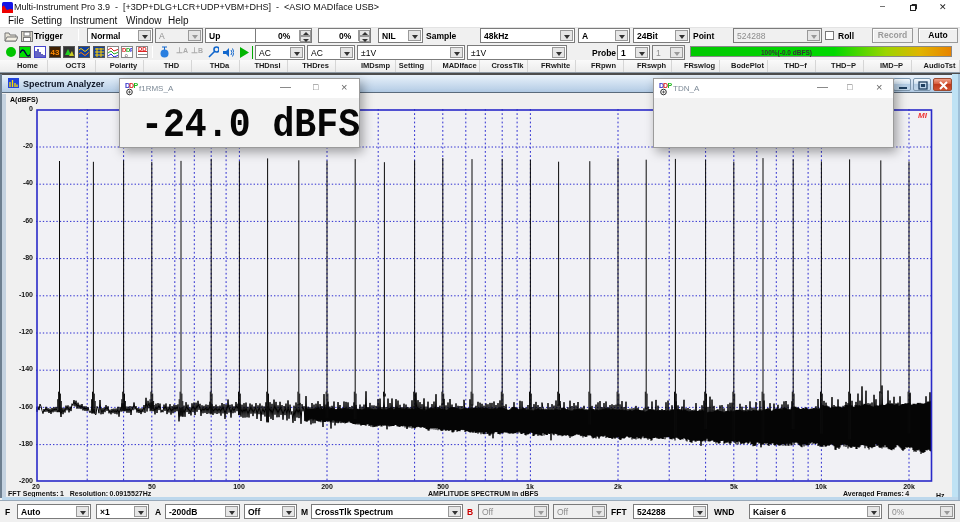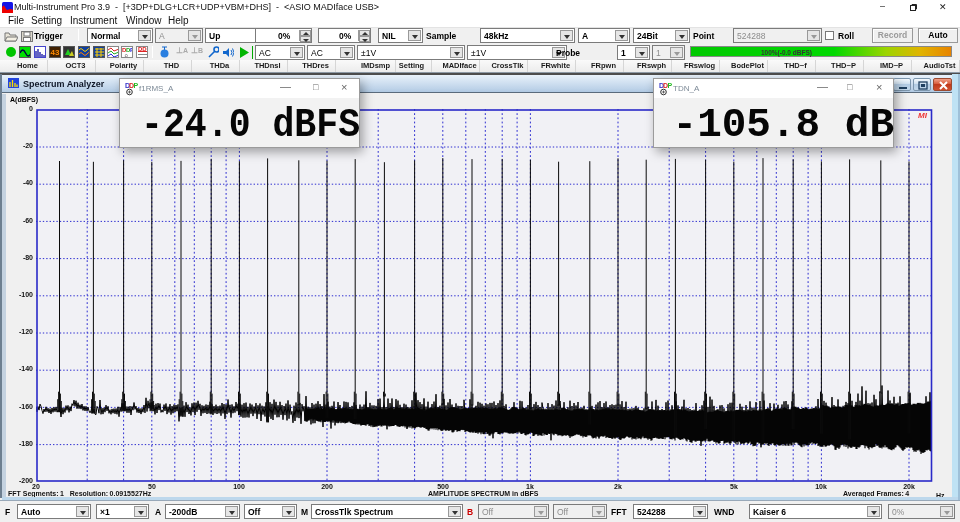--- a/index.html
+++ b/index.html
@@ -210,21 +210,21 @@
     <span class="a"></span>
   </div>
 <div class="dd" style="left:357px;top:45px;width:108px">
     <span class="t">±1V</span>
     <span class="a"></span>
   </div>
 <div class="dd" style="left:467px;top:45px;width:100px">
     <span class="t">±1V</span>
     <span class="a"></span>
   </div>
-<div class="lbl" style="left:556px;top:48px">Probe</div>
+<div class="lbl" style="left:592px;top:48px">Probe</div>
 <div class="dd" style="left:617px;top:45px;width:33px">
     <span class="t b">1</span>
     <span class="a"></span>
   </div>
 <div class="dd dis" style="left:652px;top:45px;width:33px">
     <span class="t">1</span>
     <span class="a"></span>
   </div>
 <div class="abs" style="left:690px;top:46px;width:262px;height:11px;border:1px solid #888;background:linear-gradient(to right,#00c800 0%,#00d800 55%,#9cd400 75%,#e0b400 88%,#e88400 100%)">
     <span style="position:absolute;left:70px;top:2px;font-size:6.5px;font-weight:bold;color:#333">100%(-0.0 dBFS)</span>
@@ -334,21 +334,20 @@
       <text x="0" y="7" font-family="Liberation Sans" font-size="7" font-weight="bold" fill="#33c">D</text>
       <text x="4" y="6.5" font-family="Liberation Sans" font-size="7" font-weight="bold" fill="#d22">D</text>
       <text x="8.5" y="7" font-family="Liberation Sans" font-size="7" font-weight="bold" fill="#2b2">P</text>
       <circle cx="4.5" cy="11" r="2.8" fill="none" stroke="#333" stroke-width="1"></circle>
       <path d="M3 11 H6 M4.5 9.5 V12.5" stroke="#333" stroke-width="0.7"></path>
     </svg>
 <span class="tt">TDN_A</span>
 <span class="g" style="left:163px;top:1px">—</span>
 <span class="g" style="left:193px;top:3px;font-size:9px">□</span>
 <span class="g" style="left:222px;top:2px">×</span>
-<div class="val" style="transform:scaleX(1);right:-1px">-105.8 dB</div>
 </div>
 
 <div class="abs" id="botstrip"></div>
 <div class="abs" id="btb"></div>
 <div class="lbl" style="left:5px;top:507px">F</div>
 <div class="dd" style="left:17px;top:504px;width:74px">
     <span class="t b">Auto</span>
     <span class="a"></span>
   </div>
 <div class="dd" style="left:96px;top:504px;width:53px">

